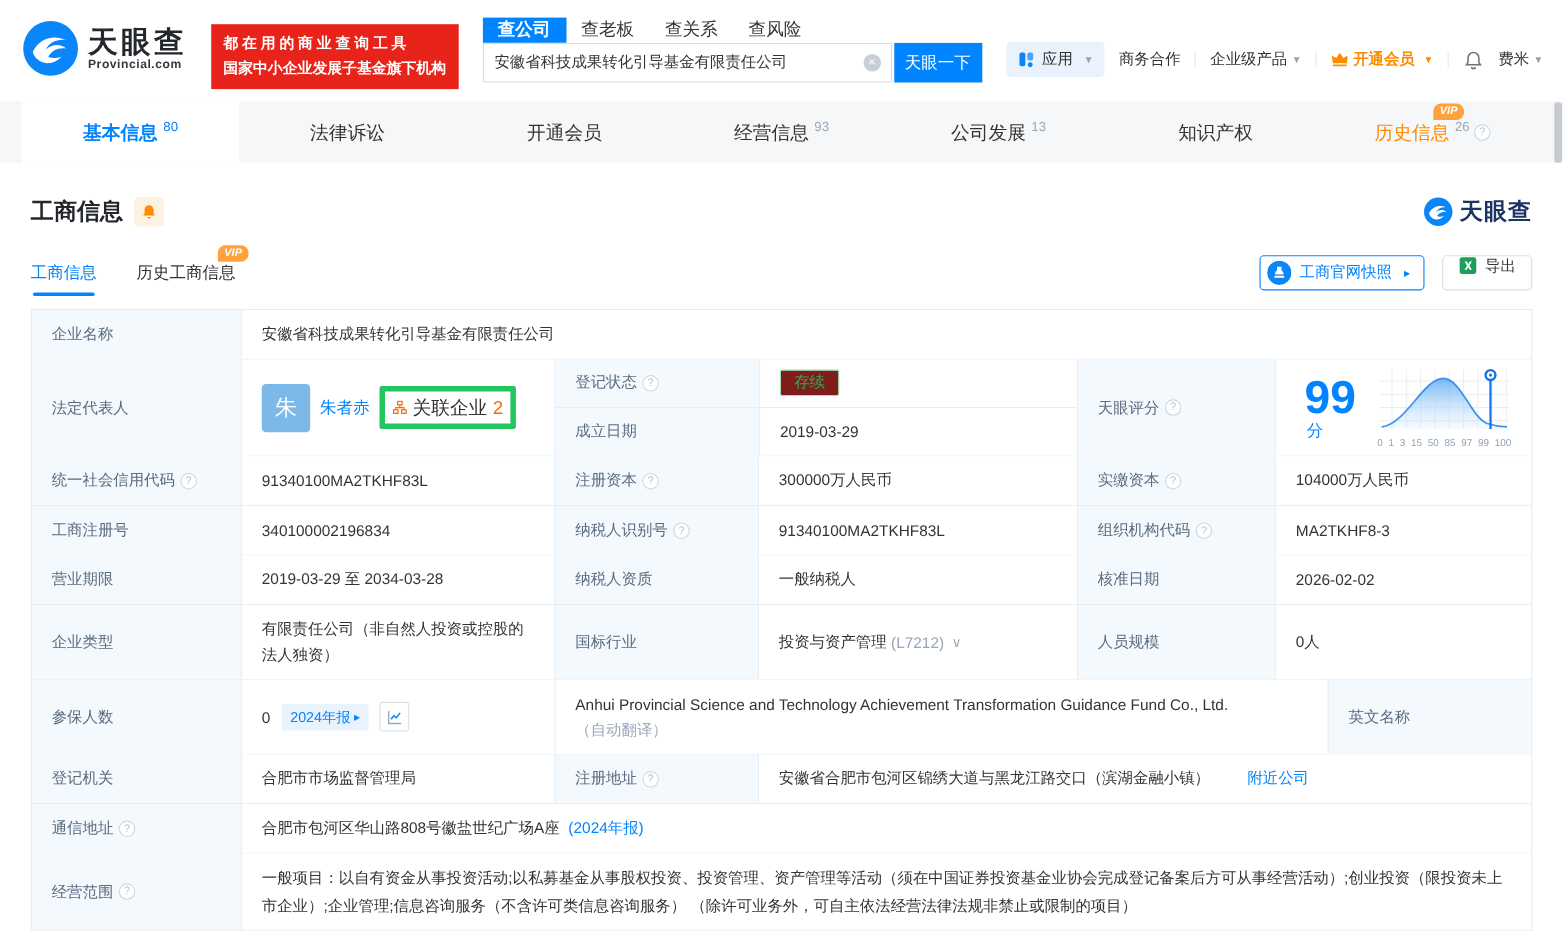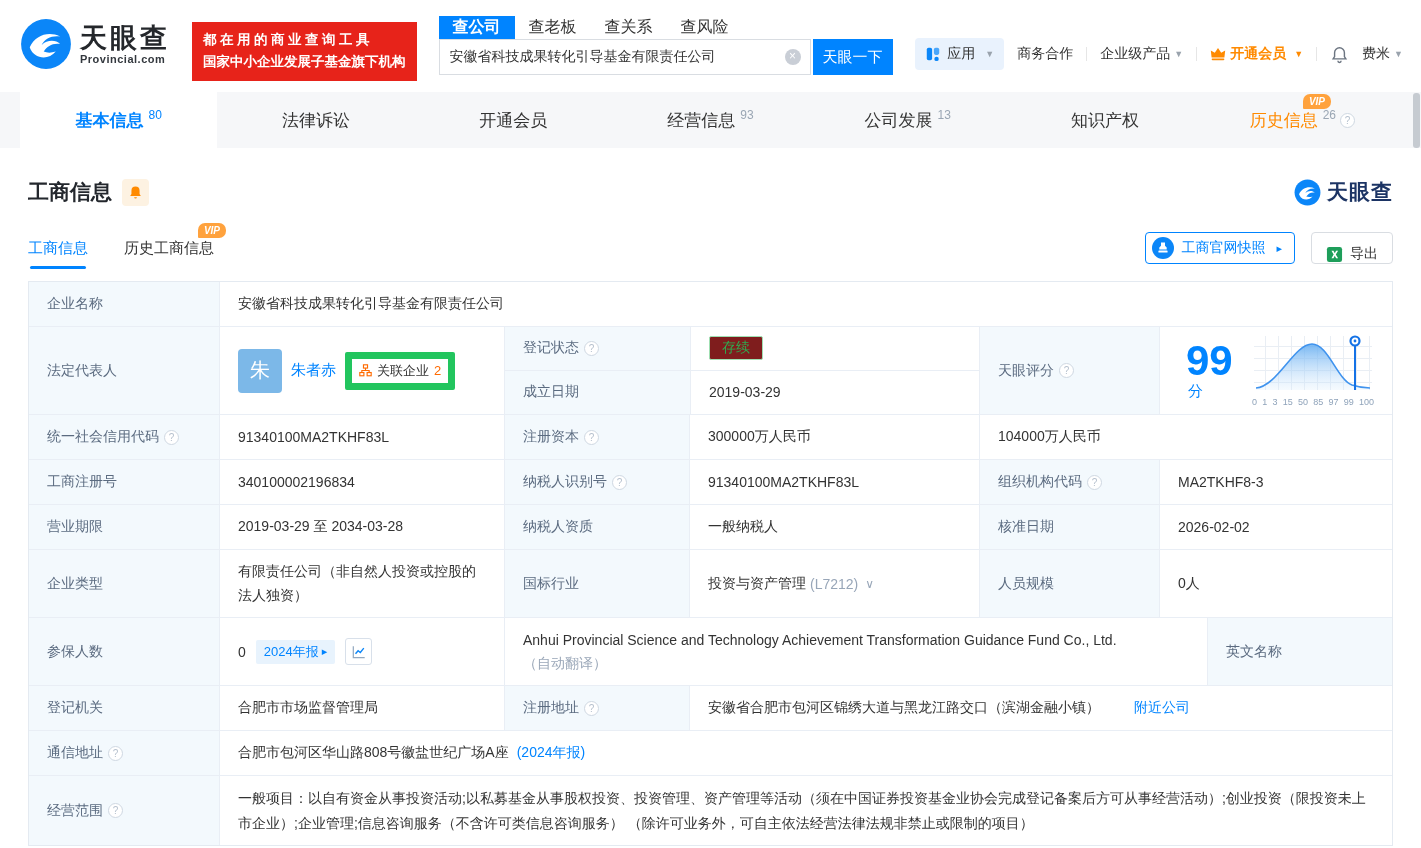--- a/index.html
+++ b/index.html
@@ -58,42 +58,42 @@
   .watermark span { font-size:21px; font-weight:bold; color:#1c3464; letter-spacing:1px; }
 
   .sub-row { display:flex; align-items:center; margin-top:26px; }
   .subtabs { display:flex; gap:36px; }
   .subtab { font-size:15px; color:#333; position:relative; cursor:pointer; }
   .subtab.active { color:#0084ff; }
   .subtab.active::after { content:""; position:absolute; left:2px; right:2px; bottom:-11px; height:3px; background:#0084ff; border-radius:2px; }
   .subtab .vip-badge { position:absolute; top:-16px; right:-12px; }
   .sub-actions { margin-left:auto; display:flex; gap:16px; }
   .snap-btn { height:32px; background:#fff; border:1px solid #0084ff; border-radius:4px; color:#0084ff; font-size:14px; display:flex; align-items:center; gap:7px; padding:0 12px 0 6px; cursor:pointer; font-family:inherit; }
-  .export-btn { height:32px; background:#fff; border:1px solid #d9dde2; border-radius:4px; color:#333; font-size:14px; display:flex; align-items:flex-end; gap:7px; padding:0 14px; cursor:pointer; font-family:inherit; }
+  .export-btn { height:32px; background:#fff; border:1px solid #d9dde2; border-radius:4px; color:#333; font-size:14px; display:flex; align-items:flex-start; gap:7px; padding:0 14px; cursor:pointer; font-family:inherit; }
 
   
   .biz-table { margin-top:17px; border:1px solid #e4eaf1; font-size:14px; }
   .trow { display:flex; border-bottom:1px solid #e9eef5; }
   .trow:last-child { border-bottom:none; }
   .cell { display:flex; align-items:center; padding:0 18px; border-left:1px solid #e9eef5; min-width:0; }
   .cell:first-child { border-left:none; }
   .lbl { background:#f3f9fd; color:#5b6b80; gap:5px; }
   .val { color:#333; background:#fff; }
   .w190{width:190px;flex:none} .w285{width:285px;flex:none} .w185{width:185px;flex:none}
   .w290{width:290px;flex:none} .w180{width:180px;flex:none} .wfx{flex:1}
   .h45{height:45px} .h88{height:88px} .h68{height:68px} .h70{height:69px}
   .nested { width:475px; flex:none; display:flex; flex-direction:column; border-left:1px solid #e9eef5; }
   .nrow { display:flex; height:44px; }
   .nrow:first-child { border-bottom:1px solid #e9eef5; }
   .nrow .cell:first-child { border-left:none; }
   .link { color:#0084ff; cursor:pointer; text-decoration:none; }
   .status-badge { background:#7f1d1d; border:1px solid #9fdfb2; color:#2ead50; padding:2px 12px; border-radius:2px; font-size:14px; }
   .avatar { width:44px; height:44px; border-radius:4px; background:#7cb8e8; color:#fff; font-size:20px; display:flex; align-items:center; justify-content:center; flex:none; cursor:pointer; }
   .rep-name { margin:0 9px; font-size:15px; }
-  .rel-badge { border:7px solid #22c55e; border-radius:2px; padding:3px 7px; display:flex; align-items:center; gap:5px; font-size:13px; color:#333; cursor:pointer; white-space:nowrap; }
+  .rel-badge { border:5px solid #22c55e; border-radius:2px; padding:3px 7px; display:flex; align-items:center; gap:5px; font-size:17px; color:#333; cursor:pointer; white-space:nowrap; }
   .rel-count { color:#ff6a00; }
   .report-badge { background:#e8f3fd; color:#0084ff; font-size:13px; padding:3px 8px; border-radius:2px; margin-left:10px; cursor:pointer; display:flex; align-items:center; gap:3px; }
   .trend-btn { width:27px; height:27px; border:1px solid #d8e0ea; border-radius:3px; background:#fff; display:flex; align-items:center; justify-content:center; margin-left:10px; cursor:pointer; }
   .ind-code { color:#98a6b8; margin-left:4px; }
   .chev { color:#98a6b8; font-size:12px; margin-left:7px; cursor:pointer; }
   .two-line { line-height:1.65; padding-top:0; }
   .en-cell { flex-direction:column; align-items:flex-start; justify-content:center; line-height:1.6; }
   .en-note { color:#9aa7b8; }
   .score-cell { gap:14px; padding-left:26px; }
   .score-num { font-size:42px; font-weight:bold; color:#0084ff; line-height:1; }
@@ -356,20 +356,24 @@
         <div class="cell lbl w190">
             <span>统一社会信用代码</span>
             <span class="q"></span>
           </div>
         <div class="cell val w285">91340100MA2TKHF83L</div>
         <div class="cell lbl w185">
             <span>注册资本</span>
             <span class="q"></span>
           </div>
         <div class="cell val w290">300000万人民币</div>
+        <div class="cell lbl w180">
+            <span>实缴资本</span>
+            <span class="q"></span>
+          </div>
         <div class="cell val wfx">104000万人民币</div>
       </div>
 
       <div class="trow h45">
         <div class="cell lbl w190">工商注册号</div>
         <div class="cell val w285">340100002196834</div>
         <div class="cell lbl w185">
             <span>纳税人识别号</span>
             <span class="q"></span>
           </div>

